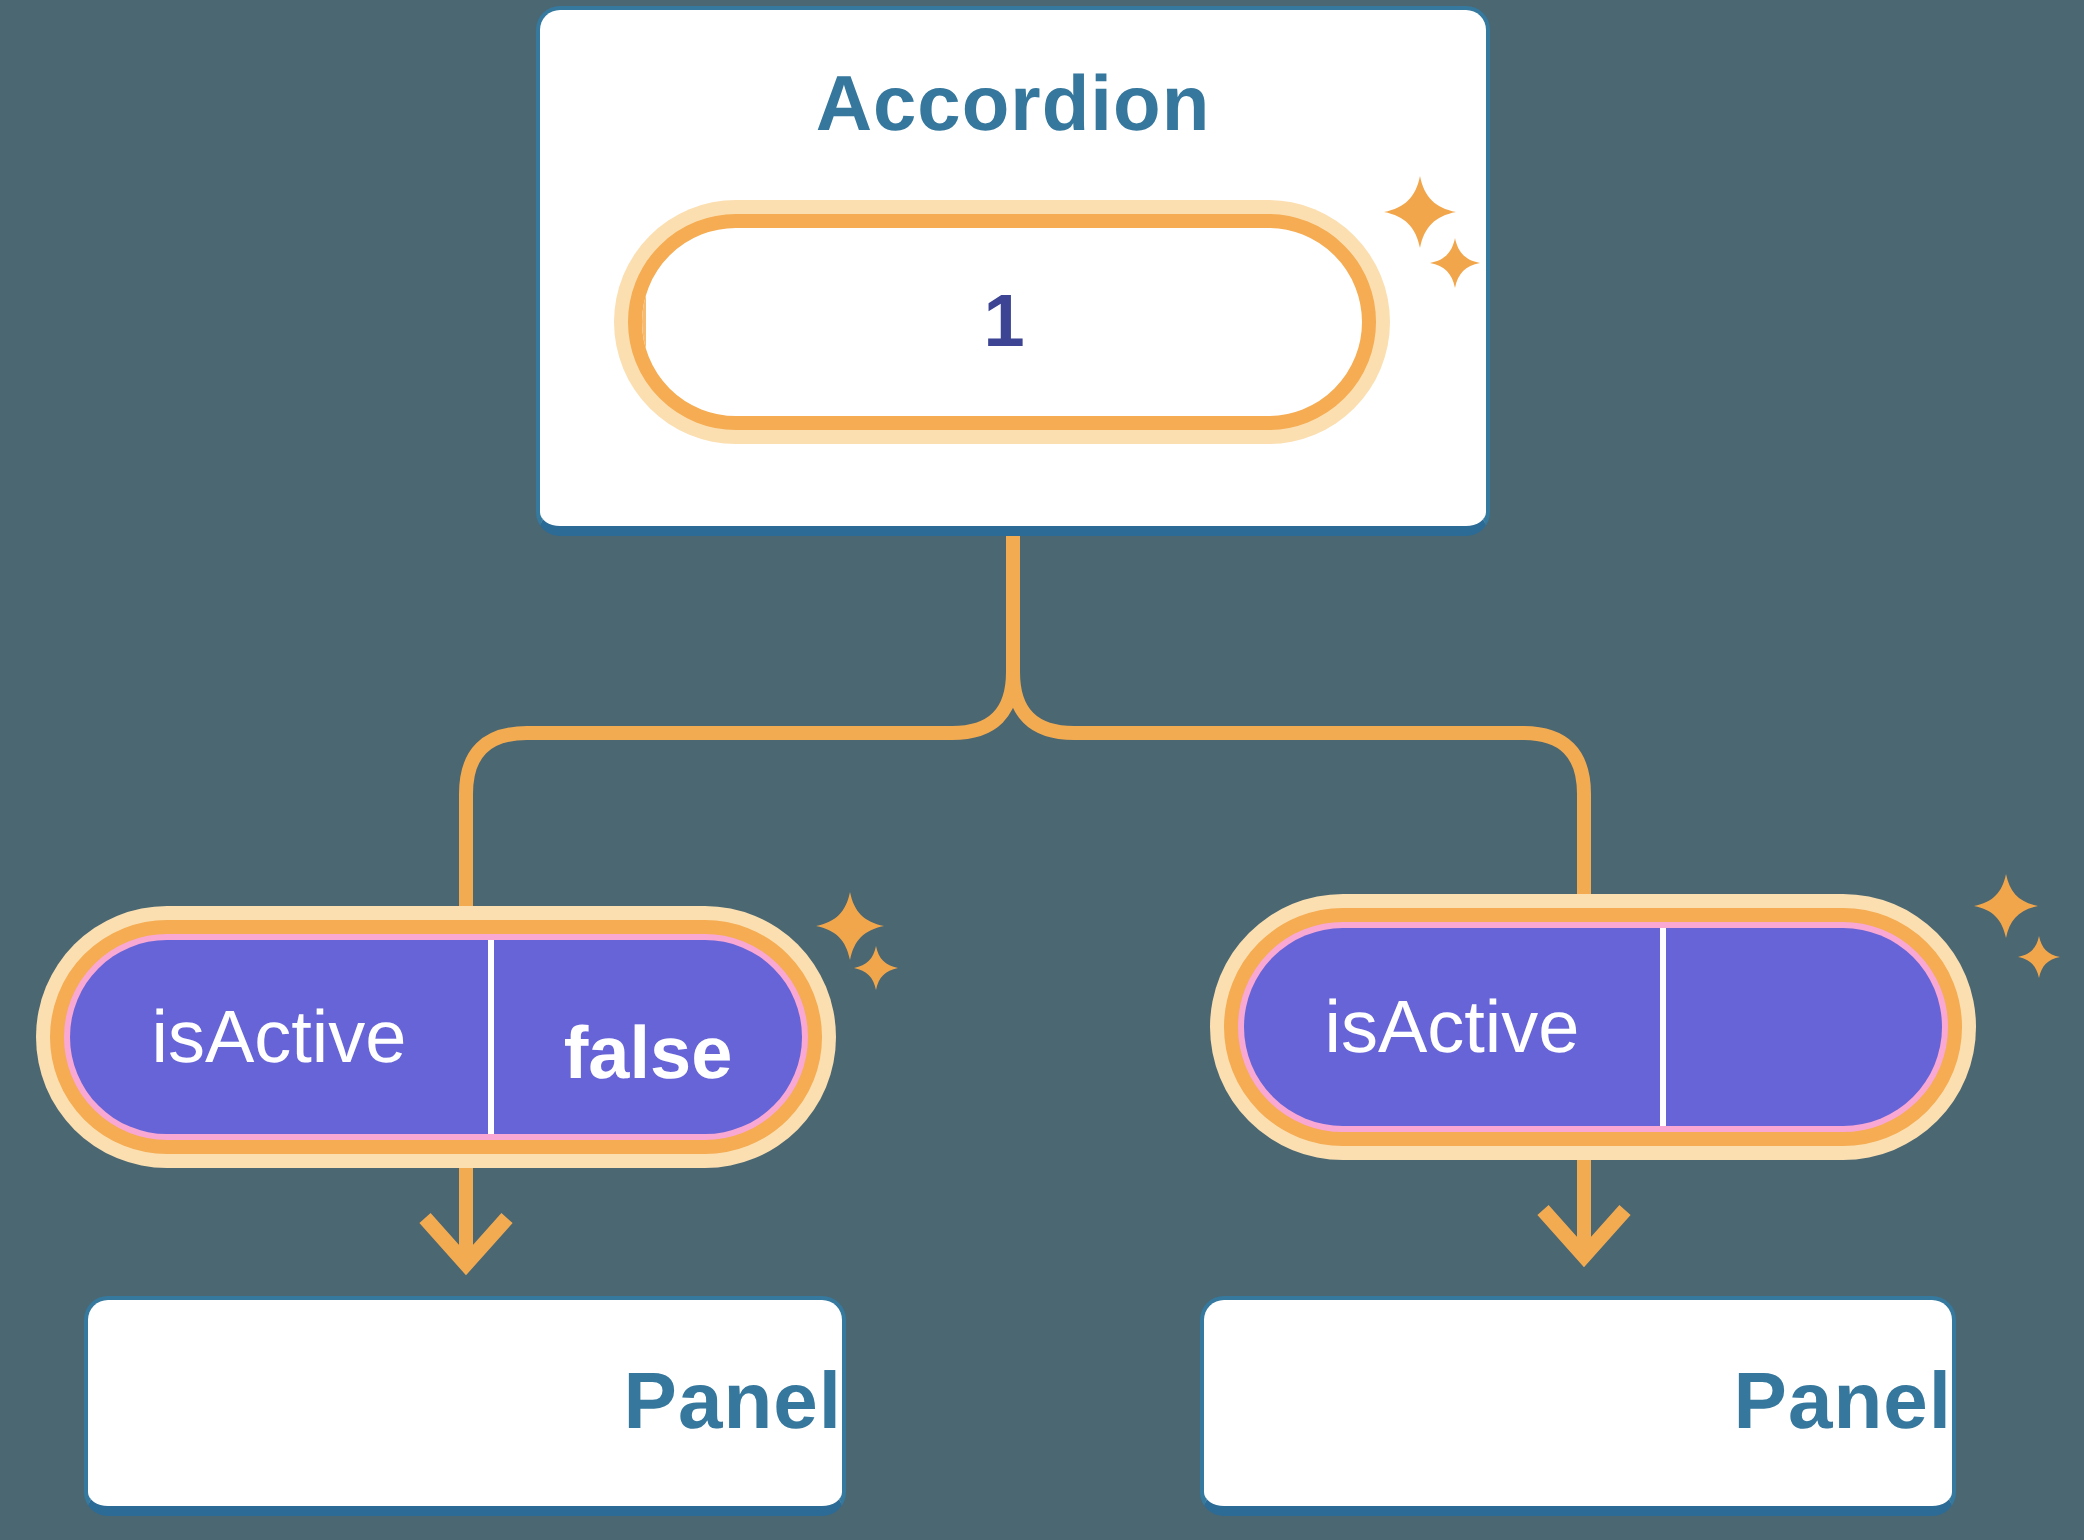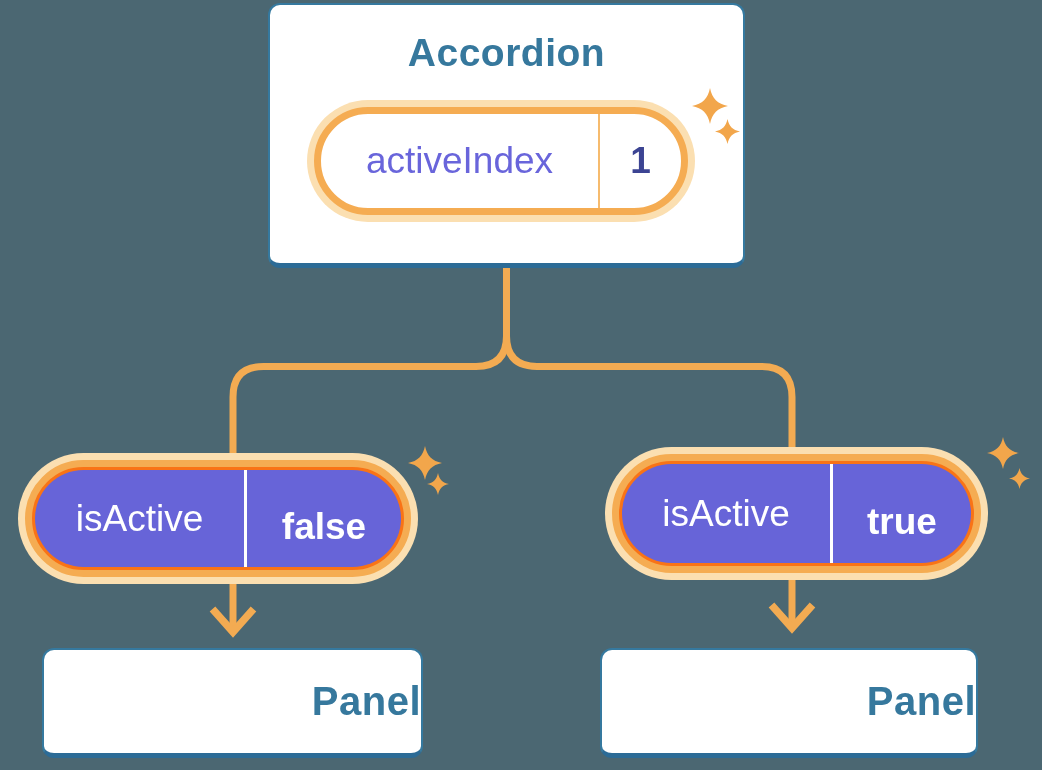--- a/index.html
+++ b/index.html
@@ -39,21 +39,21 @@
     width:277px; display:flex; align-items:center; justify-content:center;
     font-size:37px; color:#6965DB;
   }
   .root-pill .pill-divider { width:2px; background:#F6BB6E; }
   .root-pill .value-cell {
     flex:1; display:flex; align-items:center; justify-content:center;
     font-size:37px; font-weight:bold; color:#3C4493;
   }
 
   .state-pill {
-    position:absolute; box-sizing:border-box; background:#f97316;
+    position:absolute; box-sizing:border-box; background:#f9a8d4;
     border:7px solid #F5AC52; border-radius:999px;
     box-shadow:0 0 0 7px #FBDFB1; padding:3px;
   }
   .pill-left  { left:25px;  top:460px; width:386px; height:117px; }
   .pill-right { left:612px; top:454px; width:369px; height:119px; }
   .state-pill .pill-inner {
     height:100%; background:#6764D8; border-radius:999px;
     display:flex; align-items:stretch; overflow:hidden;
   }
   .state-pill .name-cell {
@@ -82,21 +82,20 @@
       <path d="M233 582 L233 627"></path>
       <path stroke-width="7.5" d="M212.5 609 L233 632 L253.5 609"></path>
       <path d="M792 575 L792 623"></path>
       <path stroke-width="7.5" d="M771.5 605 L792 628 L812.5 605"></path>
     </g>
   </svg>
 
   <div class="card accordion-card">
     <div class="card-heading">Accordion</div>
     <div class="root-pill">
-      <div class="name-cell">activeIndex</div>
       <div class="pill-divider"></div>
       <div class="value-cell">1</div>
     </div>
   </div>
 
   <svg class="sparkle" style="left:692px; top:88px;" width="36" height="36" viewBox="0 0 24 24">
     <path fill="#F2A64B" d="M12 0 C13.4 7 17 10.6 24 12 C17 13.4 13.4 17 12 24 C10.6 17 7 13.4 0 12 C7 10.6 10.6 7 12 0 Z"></path>
   </svg>
   <svg class="sparkle" style="left:715px; top:119px;" width="25" height="25" viewBox="0 0 24 24">
     <path fill="#F2A64B" d="M12 0 C13.4 7 17 10.6 24 12 C17 13.4 13.4 17 12 24 C10.6 17 7 13.4 0 12 C7 10.6 10.6 7 12 0 Z"></path>
@@ -114,21 +113,20 @@
     <path fill="#F2A64B" d="M12 0 C13.4 7 17 10.6 24 12 C17 13.4 13.4 17 12 24 C10.6 17 7 13.4 0 12 C7 10.6 10.6 7 12 0 Z"></path>
   </svg>
   <svg class="sparkle" style="left:427px; top:473px;" width="22" height="22" viewBox="0 0 24 24">
     <path fill="#F2A64B" d="M12 0 C13.4 7 17 10.6 24 12 C17 13.4 13.4 17 12 24 C10.6 17 7 13.4 0 12 C7 10.6 10.6 7 12 0 Z"></path>
   </svg>
 
   <div class="state-pill pill-right">
     <div class="pill-inner">
       <div class="name-cell">isActive</div>
       <div class="pill-divider"></div>
-      <div class="value-cell">true</div>
     </div>
   </div>
 
   <svg class="sparkle" style="left:987px; top:437px;" width="32" height="32" viewBox="0 0 24 24">
     <path fill="#F2A64B" d="M12 0 C13.4 7 17 10.6 24 12 C17 13.4 13.4 17 12 24 C10.6 17 7 13.4 0 12 C7 10.6 10.6 7 12 0 Z"></path>
   </svg>
   <svg class="sparkle" style="left:1009px; top:468px;" width="21" height="21" viewBox="0 0 24 24">
     <path fill="#F2A64B" d="M12 0 C13.4 7 17 10.6 24 12 C17 13.4 13.4 17 12 24 C10.6 17 7 13.4 0 12 C7 10.6 10.6 7 12 0 Z"></path>
   </svg>
 

